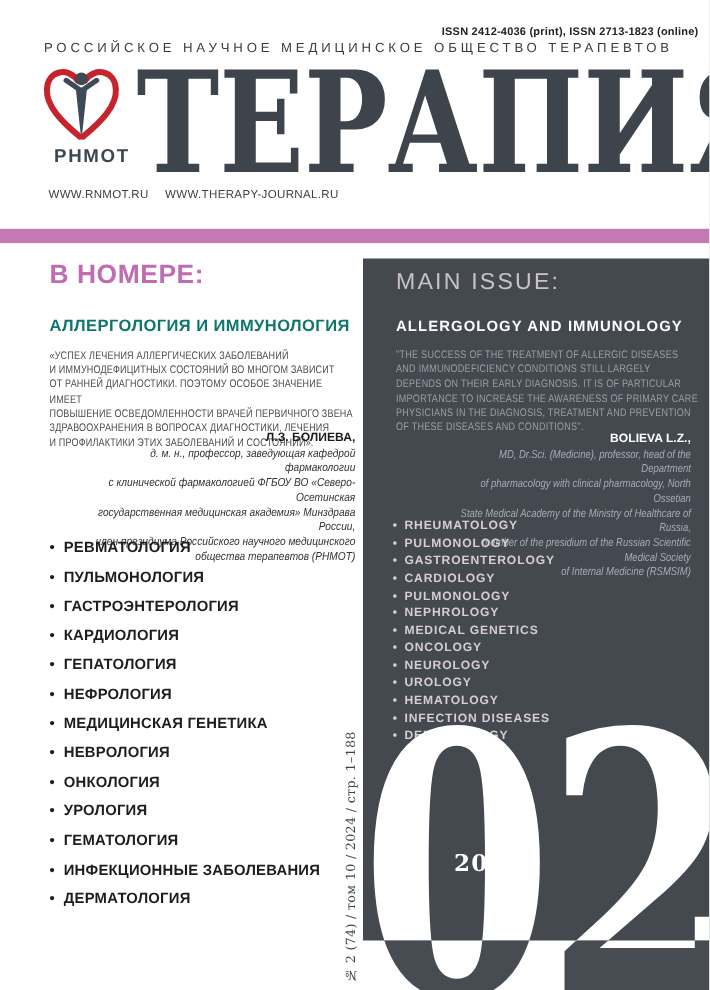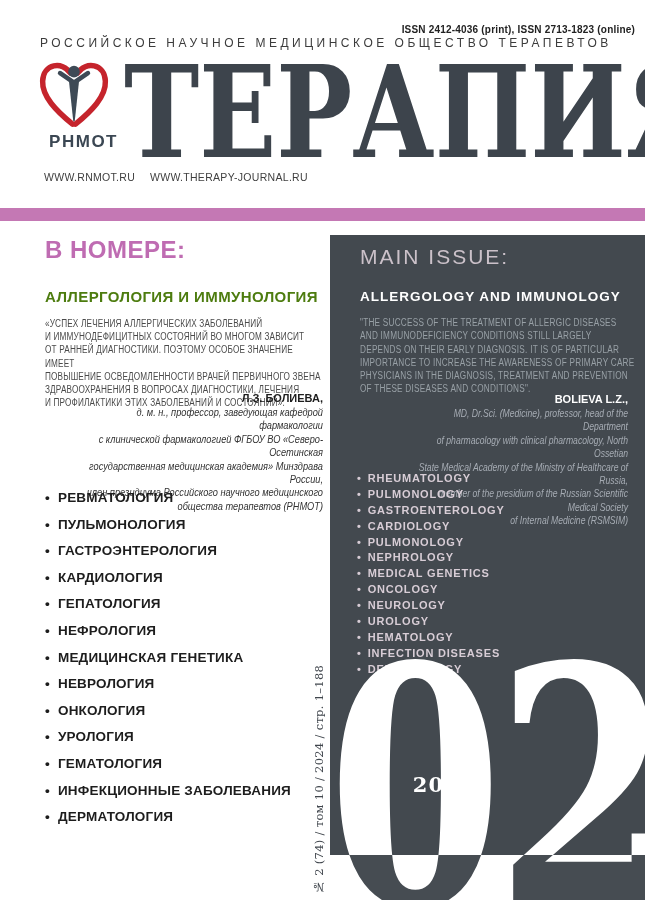--- a/index.html
+++ b/index.html
@@ -38,21 +38,21 @@
   .url2 { left:150px; }
   .pink-band { position:absolute; left:0; top:208px; width:645px; height:13px; background:#c478b4; }
 
   
   .ru-heading {
     position:absolute; left:45px; top:236px;
     font-size:24px; font-weight:bold; letter-spacing:0.5px; color:#bf6cb2;
   }
   .ru-topic {
     position:absolute; left:45px; top:288px;
-    font-size:15px; font-weight:bold; letter-spacing:0.4px; color:#4d7c0f;
+    font-size:15px; font-weight:bold; letter-spacing:0.4px; color:#0f766e;
   }
   .ru-quote {
     position:absolute; left:45px; top:317px; width:340px;
     font-size:10px; line-height:13.2px; letter-spacing:0.2px; color:#4a4a4a;
     white-space:pre-line; transform:scaleX(0.82); transform-origin:0 0;
   }
   .ru-author { position:absolute; left:45px; top:392px; width:278px; text-align:right; }
   .ru-author-name { font-size:11px; font-weight:bold; color:#1d1d1d; }
   .ru-author-bio {
     margin-top:2px; font-size:10.5px; line-height:13.4px; font-style:italic; color:#333;

